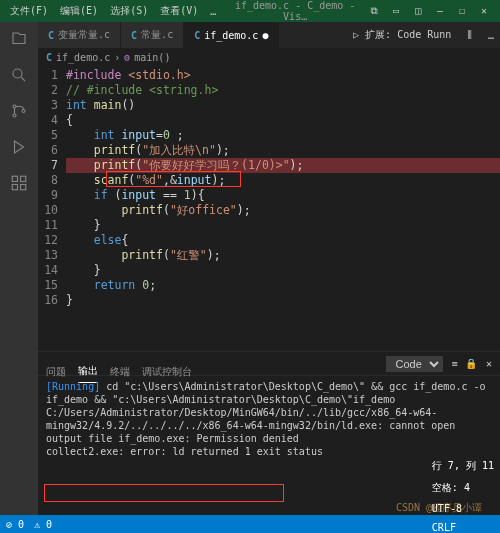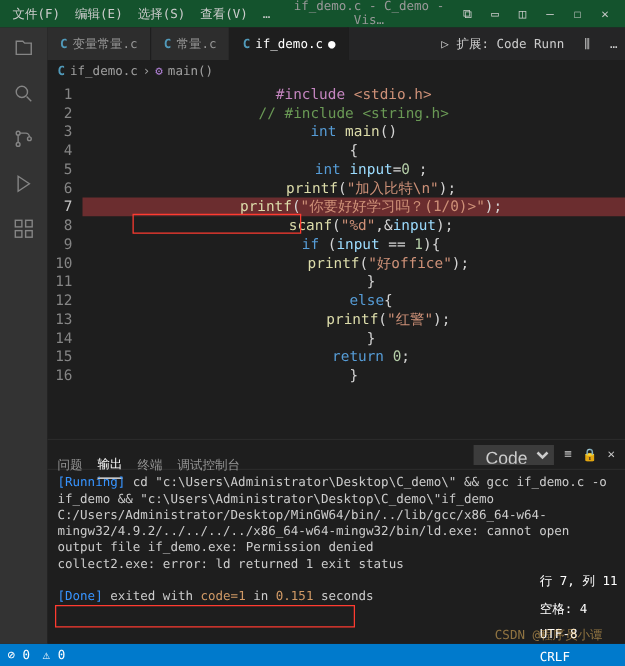--- a/index.html
+++ b/index.html
@@ -88,21 +88,21 @@
 }
 .gutter {
   width: 28px;
   text-align: right;
   padding-right: 8px;
   color: #858585;
   padding-top: 2px;
 }
 .gutter div { height: 15px; line-height: 15px; }
 .gutter .cur { color: #c6c6c6; }
-.lines { flex: 1; padding-top: 2px; position: relative; text-align: center; }
+.lines { flex: 1; padding-top: 2px; position: relative; }
 .lines .line { height: 15px; line-height: 15px; white-space: pre; }
 .line.hl { background: #6b2d2f; }
 
 .kw { color: #569cd6; }
 .fn { color: #dcdcaa; }
 .pre { color: #c586c0; }
 .str { color: #ce9178; }
 .num { color: #b5cea8; }
 .com { color: #6a9955; }
 .op { color: #d4d4d4; }
@@ -131,21 +131,21 @@
   font-size: 10px;
   padding: 0 8px;
   gap: 12px;
   border-bottom: 1px solid #2a2a2a;
 }
 .panel-tabs .ptab { color: #969696; cursor: pointer; padding: 4px 0; margin-top: 16px; }
 .panel-tabs .ptab.active { color: #fff; border-bottom: 1px solid #fff; }
 .panel-tabs .right { margin-left: auto; display: flex; align-items: center; gap: 8px; }
 .panel-tabs select {
   background: #3c3c3c; color: #ccc; border: 1px solid #3c3c3c;
-  font-size: 14px; padding: 0 4px; height: 16px;
+  font-size: 11px; padding: 0 4px; height: 16px;
 }
 .panel-tabs .pic { cursor: pointer; color: #ccc; }
 
 .output {
   flex: 1;
   padding: 4px 8px;
   font-family: Consolas, monospace;
   font-size: 10px;
   line-height: 13px;
   color: #cccccc;
@@ -328,23 +328,20 @@
           <span class="pic">≡</span>
           <span class="pic">🔒</span>
           <span class="pic">✕</span>
         </div>
       </div>
       <div class="output">
         <div><span class="running">[Running]</span><span> cd "c:\Users\Administrator\Desktop\C_demo\" &amp;&amp; gcc if_demo.c -o if_demo &amp;&amp; "c:\Users\Administrator\Desktop\C_demo\"if_demo</span></div>
         <div class="err">C:/Users/Administrator/Desktop/MinGW64/bin/../lib/gcc/x86_64-w64-mingw32/4.9.2/../../../../x86_64-w64-mingw32/bin/ld.exe: cannot open output file if_demo.exe: Permission denied</div>
         <div class="err">collect2.exe: error: ld returned 1 exit status</div>
         <div>&nbsp;</div>
-        <div>
-          <span class="done">[Done]</span><span> exited with </span><span class="code1">code=1</span><span> in </span><span class="time">0.151</span><span> seconds</span>
-        </div>
         <div class="redbox2"></div>
       </div>
     </div>
   </div>
 </div>
 
 <div class="statusbar">
   <div class="sb-left">
     <span>⊘ 0</span>
     <span>⚠ 0</span>

